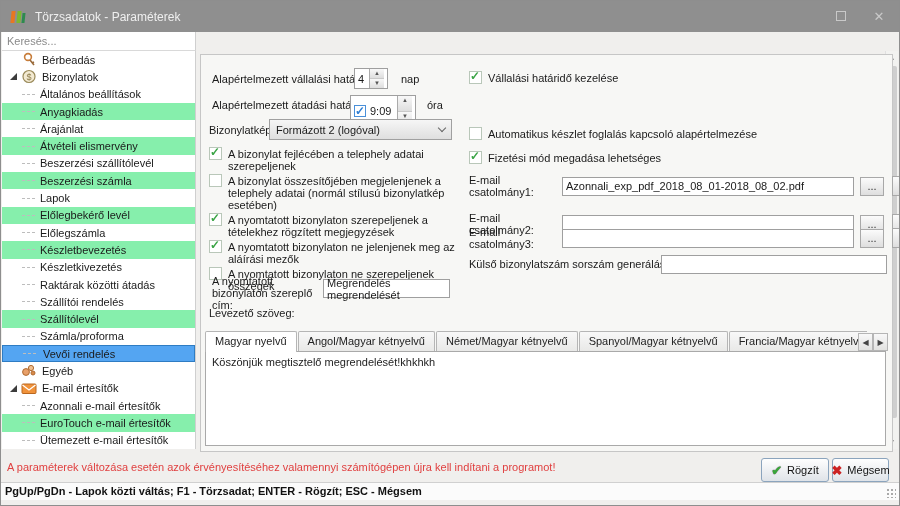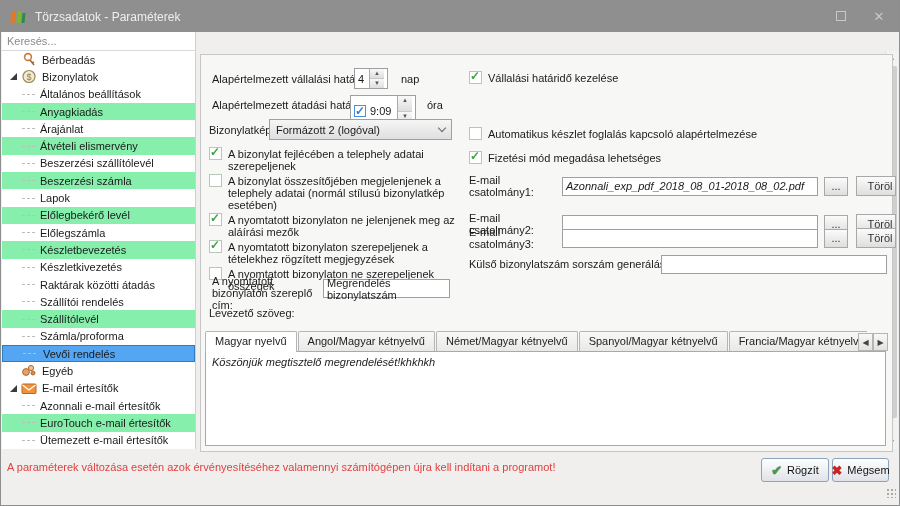--- a/index.html
+++ b/index.html
@@ -47,32 +47,32 @@
   .cbx.blue { border-color:#4a90d9; width:12px; height:12px; }
   .cbx.blue::after { color:#2f7fd4; }
   .checkrow { display:flex; gap:6px; line-height:12px; margin-bottom:2px; }
   .checkrow .txt { padding-top:1px; }
   #dropdown { left:68px; top:64px; width:183px; height:21px; background:linear-gradient(#f6f6f6,#dfdfdf); border:1px solid #a0a0a0; display:flex; align-items:center; padding:0 6px; }
   .chev { width:6px; height:6px; border-right:1.5px solid #666; border-bottom:1.5px solid #666; transform:rotate(45deg); margin-left:auto; margin-top:-3px; }
   .minibtn { background:linear-gradient(#fbfbfb,#dedede); border:1px solid #a8a8a8; font-size:11px; color:#333; text-align:center; }
   #left-checks { left:8px; top:92px; width:258px; }
   .email-row { position:absolute; left:268px; display:flex; align-items:center; height:20px; }
   .email-row .elabel { width:93px; flex:none; }
-  .email-row .inputbox { width:256px; height:19px; flex:none;font-style:italic; }
+  .email-row .inputbox { width:292px; height:19px; flex:none; }
   .email-row .browse { width:24px; height:19px; margin-left:6px; line-height:17px; }
   .email-row .torol { width:40px; height:20px; margin-left:8px; line-height:18px;padding-left:8px; }
 
   
   #levezeto-label { left:8px; top:252px; }
   #tabbar { position:absolute; left:4px; top:276px; width:662px; height:21px; overflow:hidden; white-space:nowrap; }
   .tab { display:inline-block; height:28px; line-height:19px; padding:0 9px; font-size:11px; background:linear-gradient(#f8f8f8,#e2e2e0); border:1px solid #b5b5b5; border-bottom:none; border-radius:2px 2px 0 0; margin-right:1px; color:#222; }
   .tab.active { background:#fff; height:21px; position:relative; z-index:2; }
   #tab-arrows { position:absolute; right:4px; top:278px; display:flex; }
   #tab-arrows span { width:15px; height:18px; border:1px solid #b5b5b5; background:linear-gradient(#f8f8f8,#e2e2e0); font-size:8px; color:#444; text-align:center; line-height:17px; }
-  #textarea { position:absolute; left:4px; top:296px; width:681px; height:95px; background:#fff; border:1px solid #a9a9a9; padding:4px 6px; font-size:11px; color:#222;font-style:italic; }
+  #textarea { position:absolute; left:4px; top:296px; width:681px; height:95px; background:#fff; border:1px solid #a9a9a9; padding:4px 6px; font-size:11px; color:#222; }
 
   
   #warning { position:absolute; left:6px; top:460px; font-size:11px; color:#e04040; }
   .bigbtn { position:absolute; top:457px; height:24px; border:1px solid #8ba4bd; border-radius:3px; background:linear-gradient(#fefefe,#dfe3e8); font-size:11px; color:#111; display:flex; align-items:center; justify-content:center; gap:5px; }
   #btn-rogzit { left:760px; width:68px; }
   #btn-megsem { left:831px; width:57px; }
   .ok-ic { color:#3aa63a; font-weight:bold; font-size:13px; text-shadow:0 0 1px #b05fb0; }
   .x-ic { color:#cc2222; font-weight:bold; font-size:13px; }
 
   #statusbar { position:absolute; left:0; bottom:5px; width:100%; height:18px; background:#fbfbfb; border-top:1px solid #d0d0d0; font-size:11px; font-weight:bold; color:#111; line-height:17px; padding-left:4px; }
@@ -253,25 +253,25 @@
         <div class="checkrow">
           <span class="cbx on"></span>
           <span class="txt">A bizonylat fejlécében a telephely adatai szerepeljenek</span>
         </div>
         <div class="checkrow">
           <span class="cbx"></span>
           <span class="txt">A bizonylat összesítőjében megjelenjenek a telephely adatai (normál stílusú bizonylatkép esetében)</span>
         </div>
         <div class="checkrow">
           <span class="cbx on"></span>
+          <span class="txt">A nyomtatott bizonylaton szerepeljenek a tételekhez rögzített megjegyzések</span>
+        </div>
+        <div class="checkrow">
+          <span class="cbx on"></span>
           <span class="txt">A nyomtatott bizonylaton ne jelenjenek meg az aláírási mezők</span>
-        </div>
-        <div class="checkrow">
-          <span class="cbx on"></span>
-          <span class="txt">A nyomtatott bizonylaton szerepeljenek a tételekhez rögzített megjegyzések</span>
         </div>
         <div class="checkrow">
           <span class="cbx"></span>
           <span class="txt">A nyomtatott bizonylaton ne szerepeljenek összegek</span>
         </div>
       </div>
     <div class="abs" id="right-checks"></div>
 
     <div id="email-rows">
         <div class="email-row" style="top: 121px;">
@@ -291,21 +291,21 @@
           <span class="inputbox"></span>
           <span class="minibtn browse">...</span>
           <span class="minibtn torol">Töröl</span>
         </div>
       </div>
 
     <span class="abs flabel" style="left:268px;top:203px">Külső bizonylatszám sorszám generálás előtagja:</span>
     <span class="abs inputbox" style="left:460px;top:200px;width:226px;height:19px"></span>
 
     <span class="abs flabel" style="left:11px;top:220px;width:112px;line-height:12px">A nyomtatott bizonylaton szereplő cím:</span>
-    <span class="abs inputbox" style="left:122px;top:224px;width:127px;height:19px">Megrendelés bizonylatszám</span>
+    <span class="abs inputbox" style="left:122px;top:224px;width:127px;height:19px">Megrendelés megrendelését</span>
 
     <span class="abs flabel" id="levezeto-label">Levezető szöveg:</span>
     <div id="tabbar"><span class="tab active">Magyar nyelvű</span><span class="tab">Angol/Magyar kétnyelvű</span><span class="tab">Német/Magyar kétnyelvű</span><span class="tab">Spanyol/Magyar kétnyelvű</span><span class="tab">Francia/Magyar kétnyelvű</span></div>
     <div id="tab-arrows">
       <span>◀</span>
       <span>▶</span>
     </div>
     <div id="textarea">Köszönjük megtisztelő megrendelését!khkhkh</div>
   <div class="checkrow" style="position: absolute; left: 268px; top: 16px; width: 400px;">
         <span class="cbx on"></span>
@@ -324,14 +324,15 @@
   <span id="warning">A paraméterek változása esetén azok érvényesítéséhez valamennyi számítógépen újra kell indítani a programot!</span>
   <div class="bigbtn" id="btn-rogzit">
     <span class="ok-ic">✔</span>
     <span>Rögzít</span>
   </div>
   <div class="bigbtn" id="btn-megsem">
     <span class="x-ic">✖</span>
     <span>Mégsem</span>
   </div>
 
+  <div id="statusbar">PgUp/PgDn - Lapok közti váltás; F1 - Törzsadat; ENTER - Rögzít; ESC - Mégsem</div>
   <div id="grip"></div>
 </div>
 
 </body></html>

